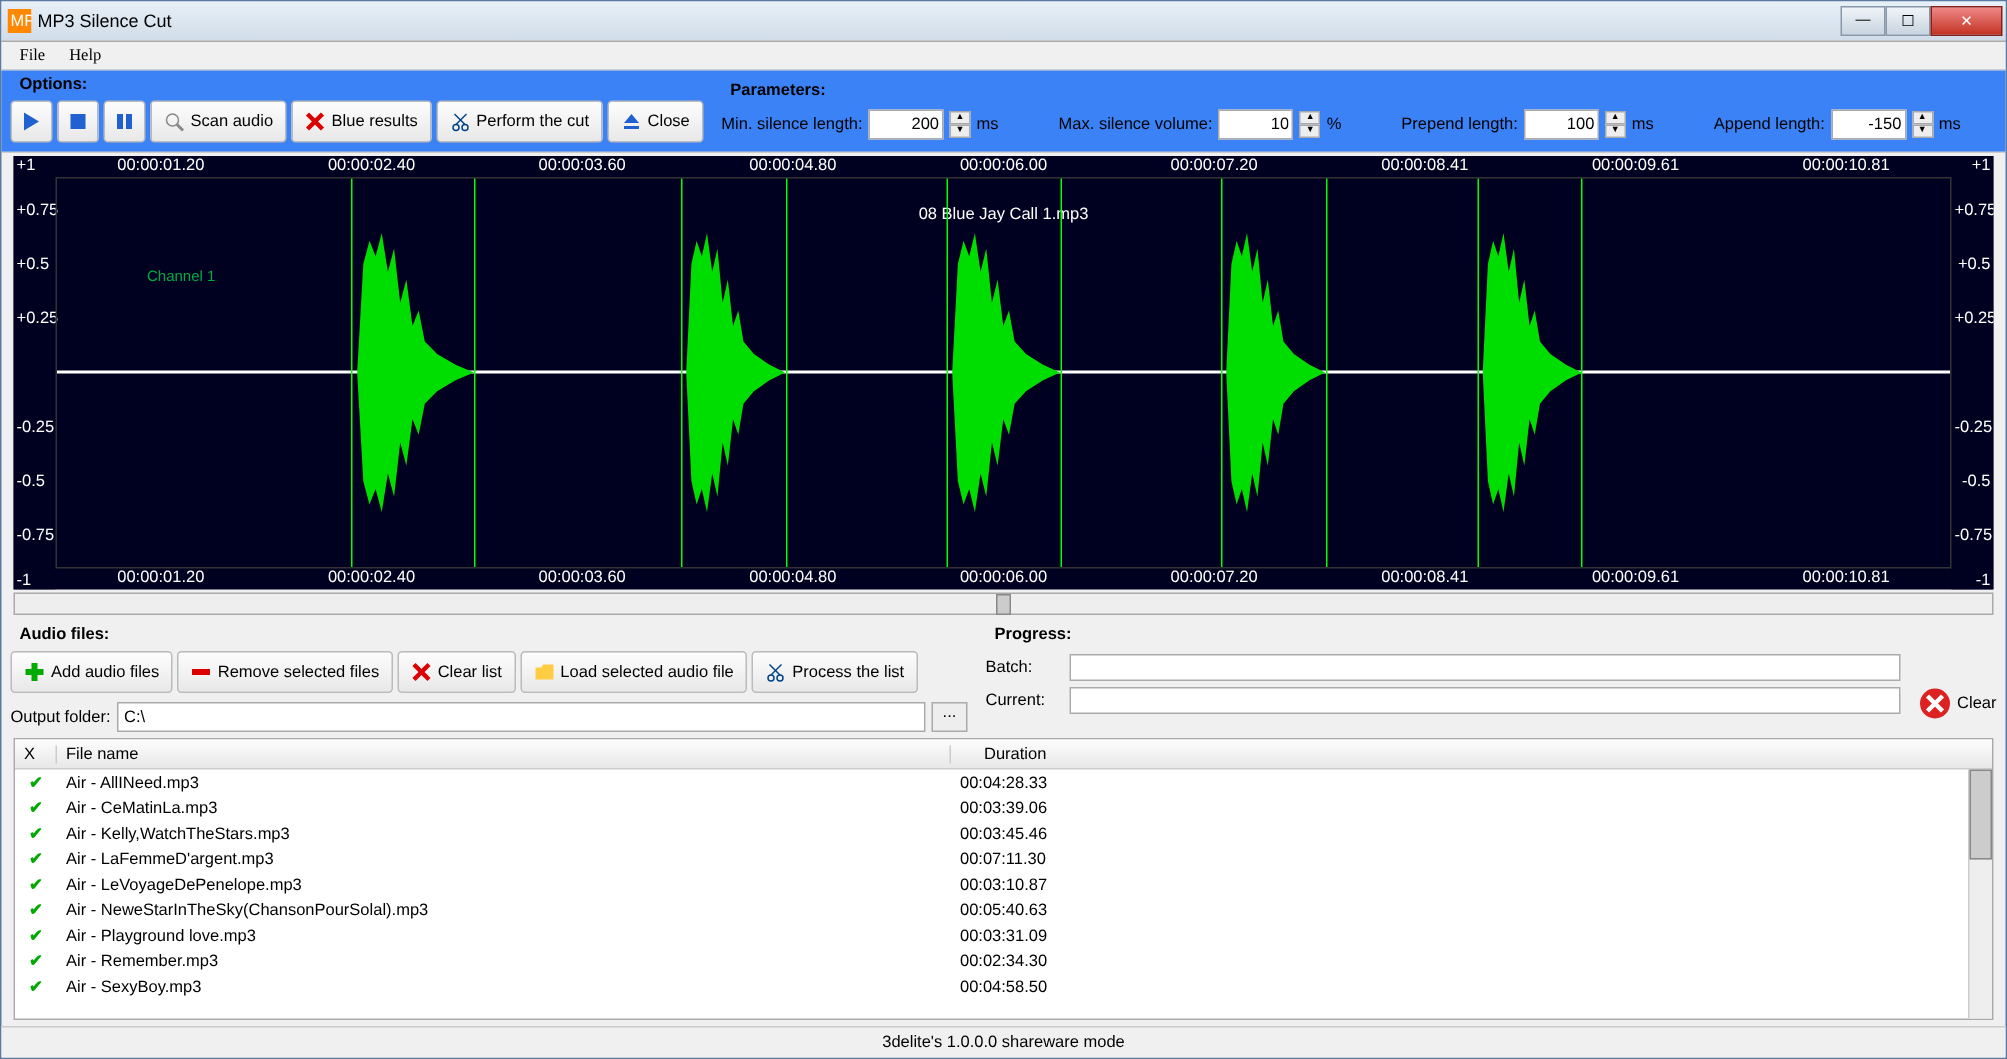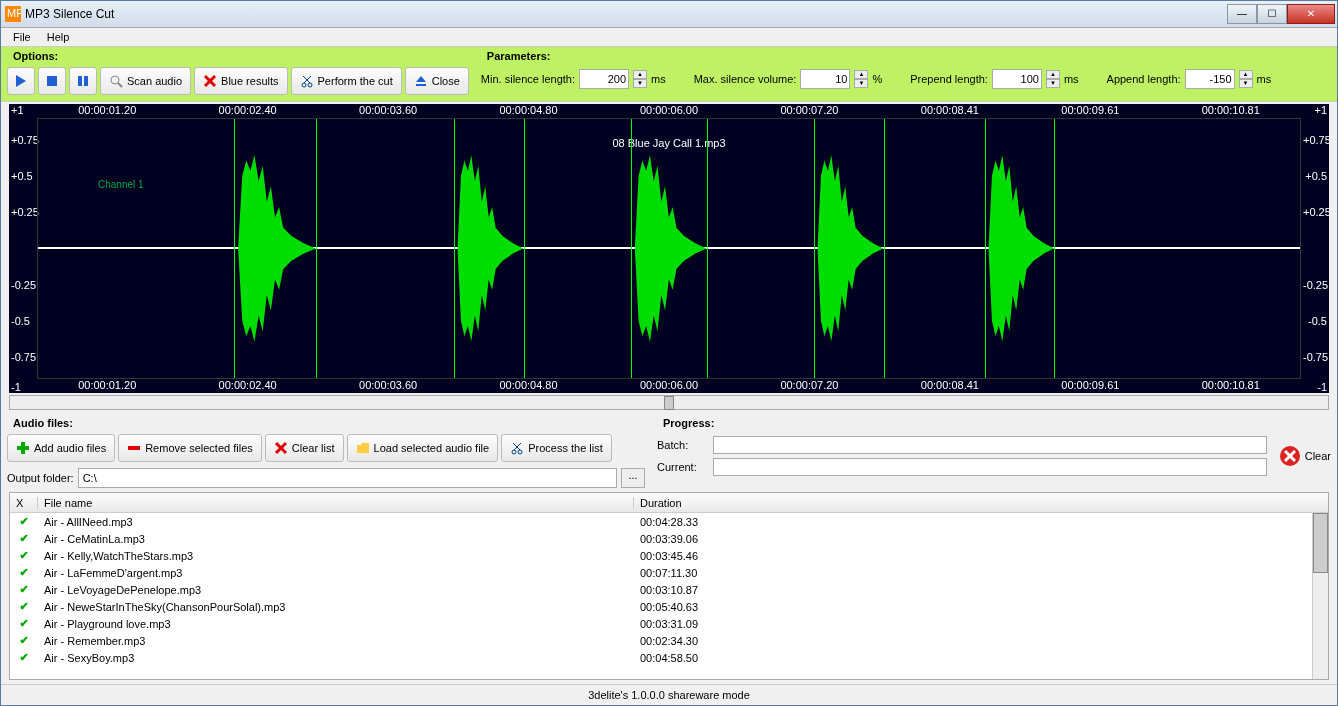--- a/index.html
+++ b/index.html
@@ -5,29 +5,29 @@
 * { box-sizing: border-box; margin: 0; padding: 0; font-family: Tahoma, Arial, sans-serif; font-size: 11px; }
 body { background: #e8e8e8; overflow: hidden; }
 .window { width: 1338px; height: 706px; background: #f0f0f0; display: flex; flex-direction: column; border: 1px solid #5a7aa0; }
 .titlebar { height: 28px; background: linear-gradient(#e8f0f8, #d0dce8); display: flex; align-items: center; border-bottom: 1px solid #aaa; }
 .titlebar-icon { width: 16px; height: 16px; margin: 0 4px; }
 .titlebar-title { flex: 1; color: #000; font-size: 12px; }
 .win-buttons { display: flex; height: 20px; margin-right: 2px; }
 .win-btn { width: 30px; height: 20px; background: linear-gradient(#f0f4f8, #c8d4e0); border: 1px solid #8898a8; display:flex; align-items:center; justify-content:center; font-size:10px;}
 .win-btn.close { width: 48px; background: linear-gradient(#e88, #c33322); color: #fff; border-color:#882018;}
 .menubar { height: 20px; background: #f0f0f0; display: flex; align-items: center; padding: 0 4px; border-bottom: 1px solid #ccc;}
-.menu-item { padding: 2px 8px; cursor: default; }
+.menu-item { padding: 2px 8px; cursor: default; font-family: Liberation Serif, serif; }
 .section-label { font-weight: bold; padding: 3px 6px; }
-.top-row { display: flex; border-bottom: 1px solid #ccc; background:#bef264; }
+.top-row { display: flex; border-bottom: 1px solid #ccc; background:#3b82f6;align-items:center; }
 .options-block { padding: 0 6px 4px; }
 .toolbar { display: flex; gap: 3px; align-items: center; padding: 2px 0; }
 .tbtn { height: 28px; padding: 0 8px; display: flex; align-items: center; gap: 4px; background: linear-gradient(#fdfdfd, #e8e8e8); border: 1px solid #bbb; border-radius: 3px; cursor:default; white-space:nowrap;}
 .icon-btn { width: 28px; padding:0; justify-content:center;}
 .params-block { flex:1; padding: 0 6px 4px; }
-.param-row { display:flex; align-items:center; gap:8px; padding-top:4px; flex-wrap:wrap;}
+.param-row { display:flex; align-items:center; gap:20px; padding-top:4px; flex-wrap:wrap;}
 .param-group { display:flex; align-items:center; gap:4px; }
 .spinner { width: 50px; height: 20px; border:1px solid #aaa; background:#fff; padding:0 2px; text-align:right;}
 .spin-arrows { display:flex; flex-direction:column; width:14px;}
 .spin-arrows div { height:9px; border:1px solid #aaa; background:#eee; font-size:6px; line-height:7px; text-align:center;}
 .waveform { height: 300px; background: #000020; position:relative; margin: 2px 8px; overflow:hidden;}
 .wf-amp-l,.wf-amp-r { position:absolute; top:0; bottom:0; width:28px; background:#000020; color:#fff; font-size:9px;}
 .wf-amp-l{left:0;} .wf-amp-r{right:0; text-align:right;}
 .amp-tick{position:absolute; width:100%; padding:0 2px;}
 .wf-time-t,.wf-time-b{position:absolute; left:28px; right:28px; height:14px; color:#fff; font-size:9px;}
 .wf-time-t{top:0;} .wf-time-b{bottom:0;}
@@ -49,21 +49,21 @@
 .output-input{flex:1; height:20px; border:1px solid #aaa; background:#fff; padding:0 4px;}
 .browse-btn{width:24px; height:20px; border:1px solid #aaa; background:#eee; text-align:center;}
 .prog-row{display:flex; align-items:center; gap:6px; margin:4px 0;}
 .prog-label{width:50px;}
 .prog-bar{flex:1; height:18px; border:1px solid #aaa; background:#fff;}
 .abort-btn{display:flex; align-items:center; gap:4px;}
 .file-list{margin:4px 8px; border:1px solid #aaa; background:#fff; height:195px; position:relative;}
 .fl-header{display:flex; background:linear-gradient(#fdfdfd,#e8e8e8); border-bottom:1px solid #ccc; height:20px; align-items:center;}
 .fl-col-x{width:28px; padding:0 6px; border-right:1px solid #ccc;}
 .fl-col-name{width:596px; padding:0 6px; border-right:1px solid #ccc;}
-.fl-col-dur{flex:1; padding:0 6px;}
+.fl-col-dur{flex:1; padding:0 6px;margin-left:16px;}
 .fl-body{overflow:hidden;}
 .fl-row{display:flex; height:17px; align-items:center;}
 .fl-row .check{width:28px; text-align:center; color:#0a0; font-weight:bold;}
 .fl-row .fname{width:596px; padding:0 6px;}
 .fl-row .fdur{flex:1; padding:0 6px;}
 .vscroll{position:absolute; right:0; top:20px; bottom:0; width:16px; background:#eee; border-left:1px solid #ccc;}
 .vscroll .vthumb{position:absolute; top:0; left:0; right:0; height:60px; background:#ccc; border:1px solid #888;}
 .statusbar{height:22px; background:#f0f0f0; border-top:1px solid #ccc; display:flex; align-items:center; justify-content:center;}
 .status-text{font-weight:normal;}
 </style>
@@ -308,21 +308,21 @@
           </div>
       </div>
       <div class="output-row">
         <span>Output folder:</span>
         <input class="output-input" value="C:\" style="">
         <div class="browse-btn">...</div>
       </div>
     </div>
     <div class="progress-block">
       <div class="section-label">Progress:</div>
-      <div style="display:flex; align-items:center;">
+      <div style="display:flex; align-items:flex-end;">
         <div style="flex:1;">
           <div class="prog-row">
               <div class="prog-label">Batch:</div>
               <div class="prog-bar"></div>
             </div>
           <div class="prog-row">
               <div class="prog-label">Current:</div>
               <div class="prog-bar"></div>
             </div>
         </div>

